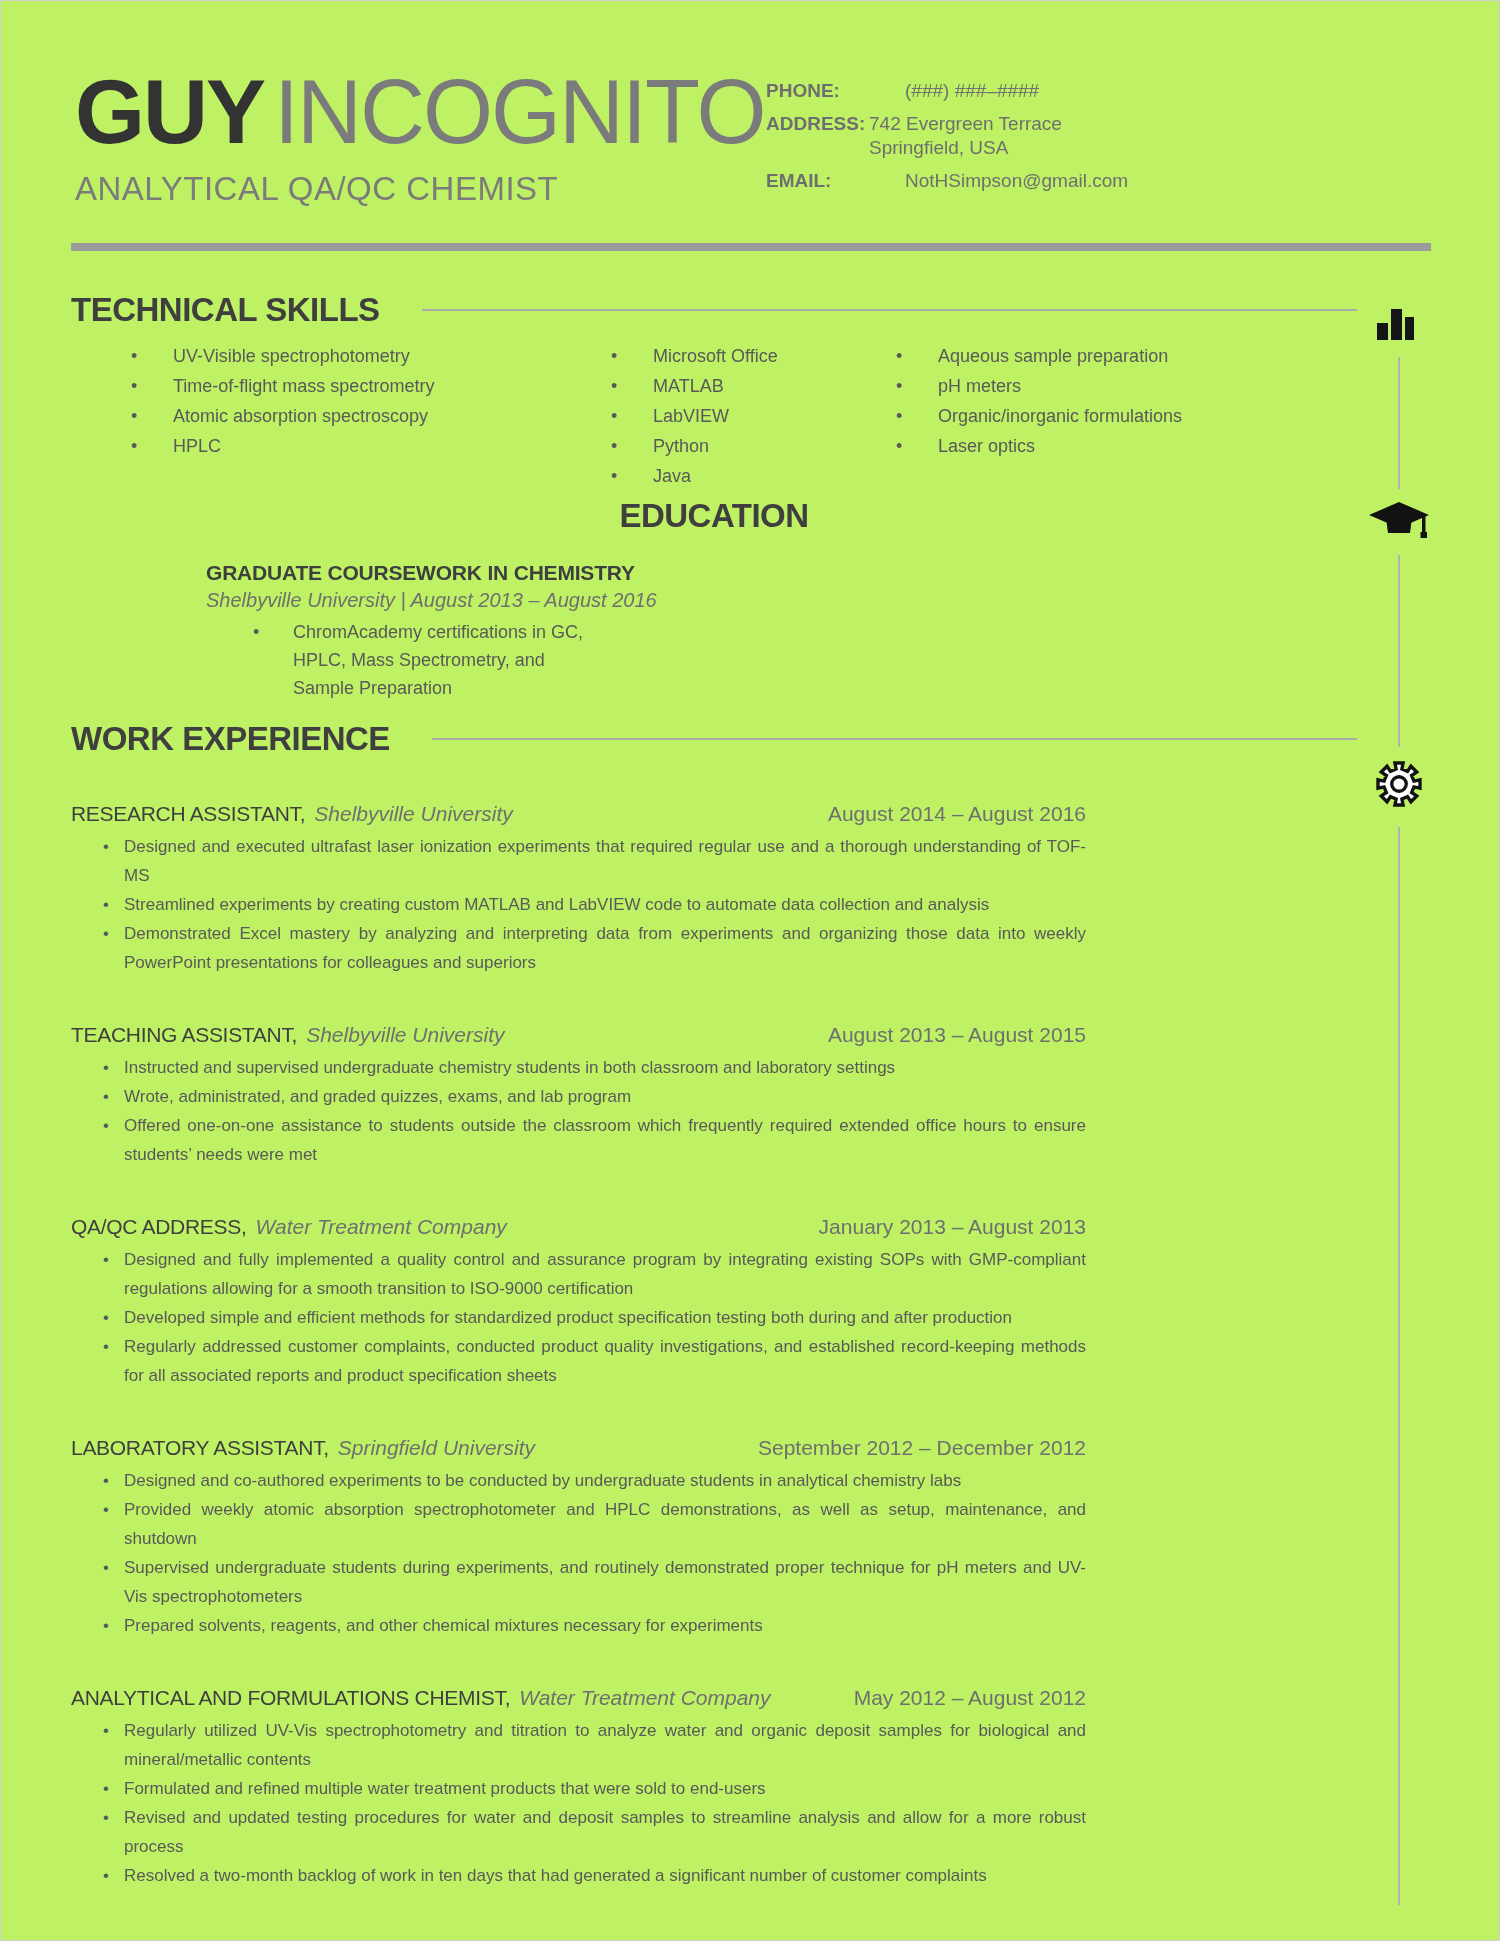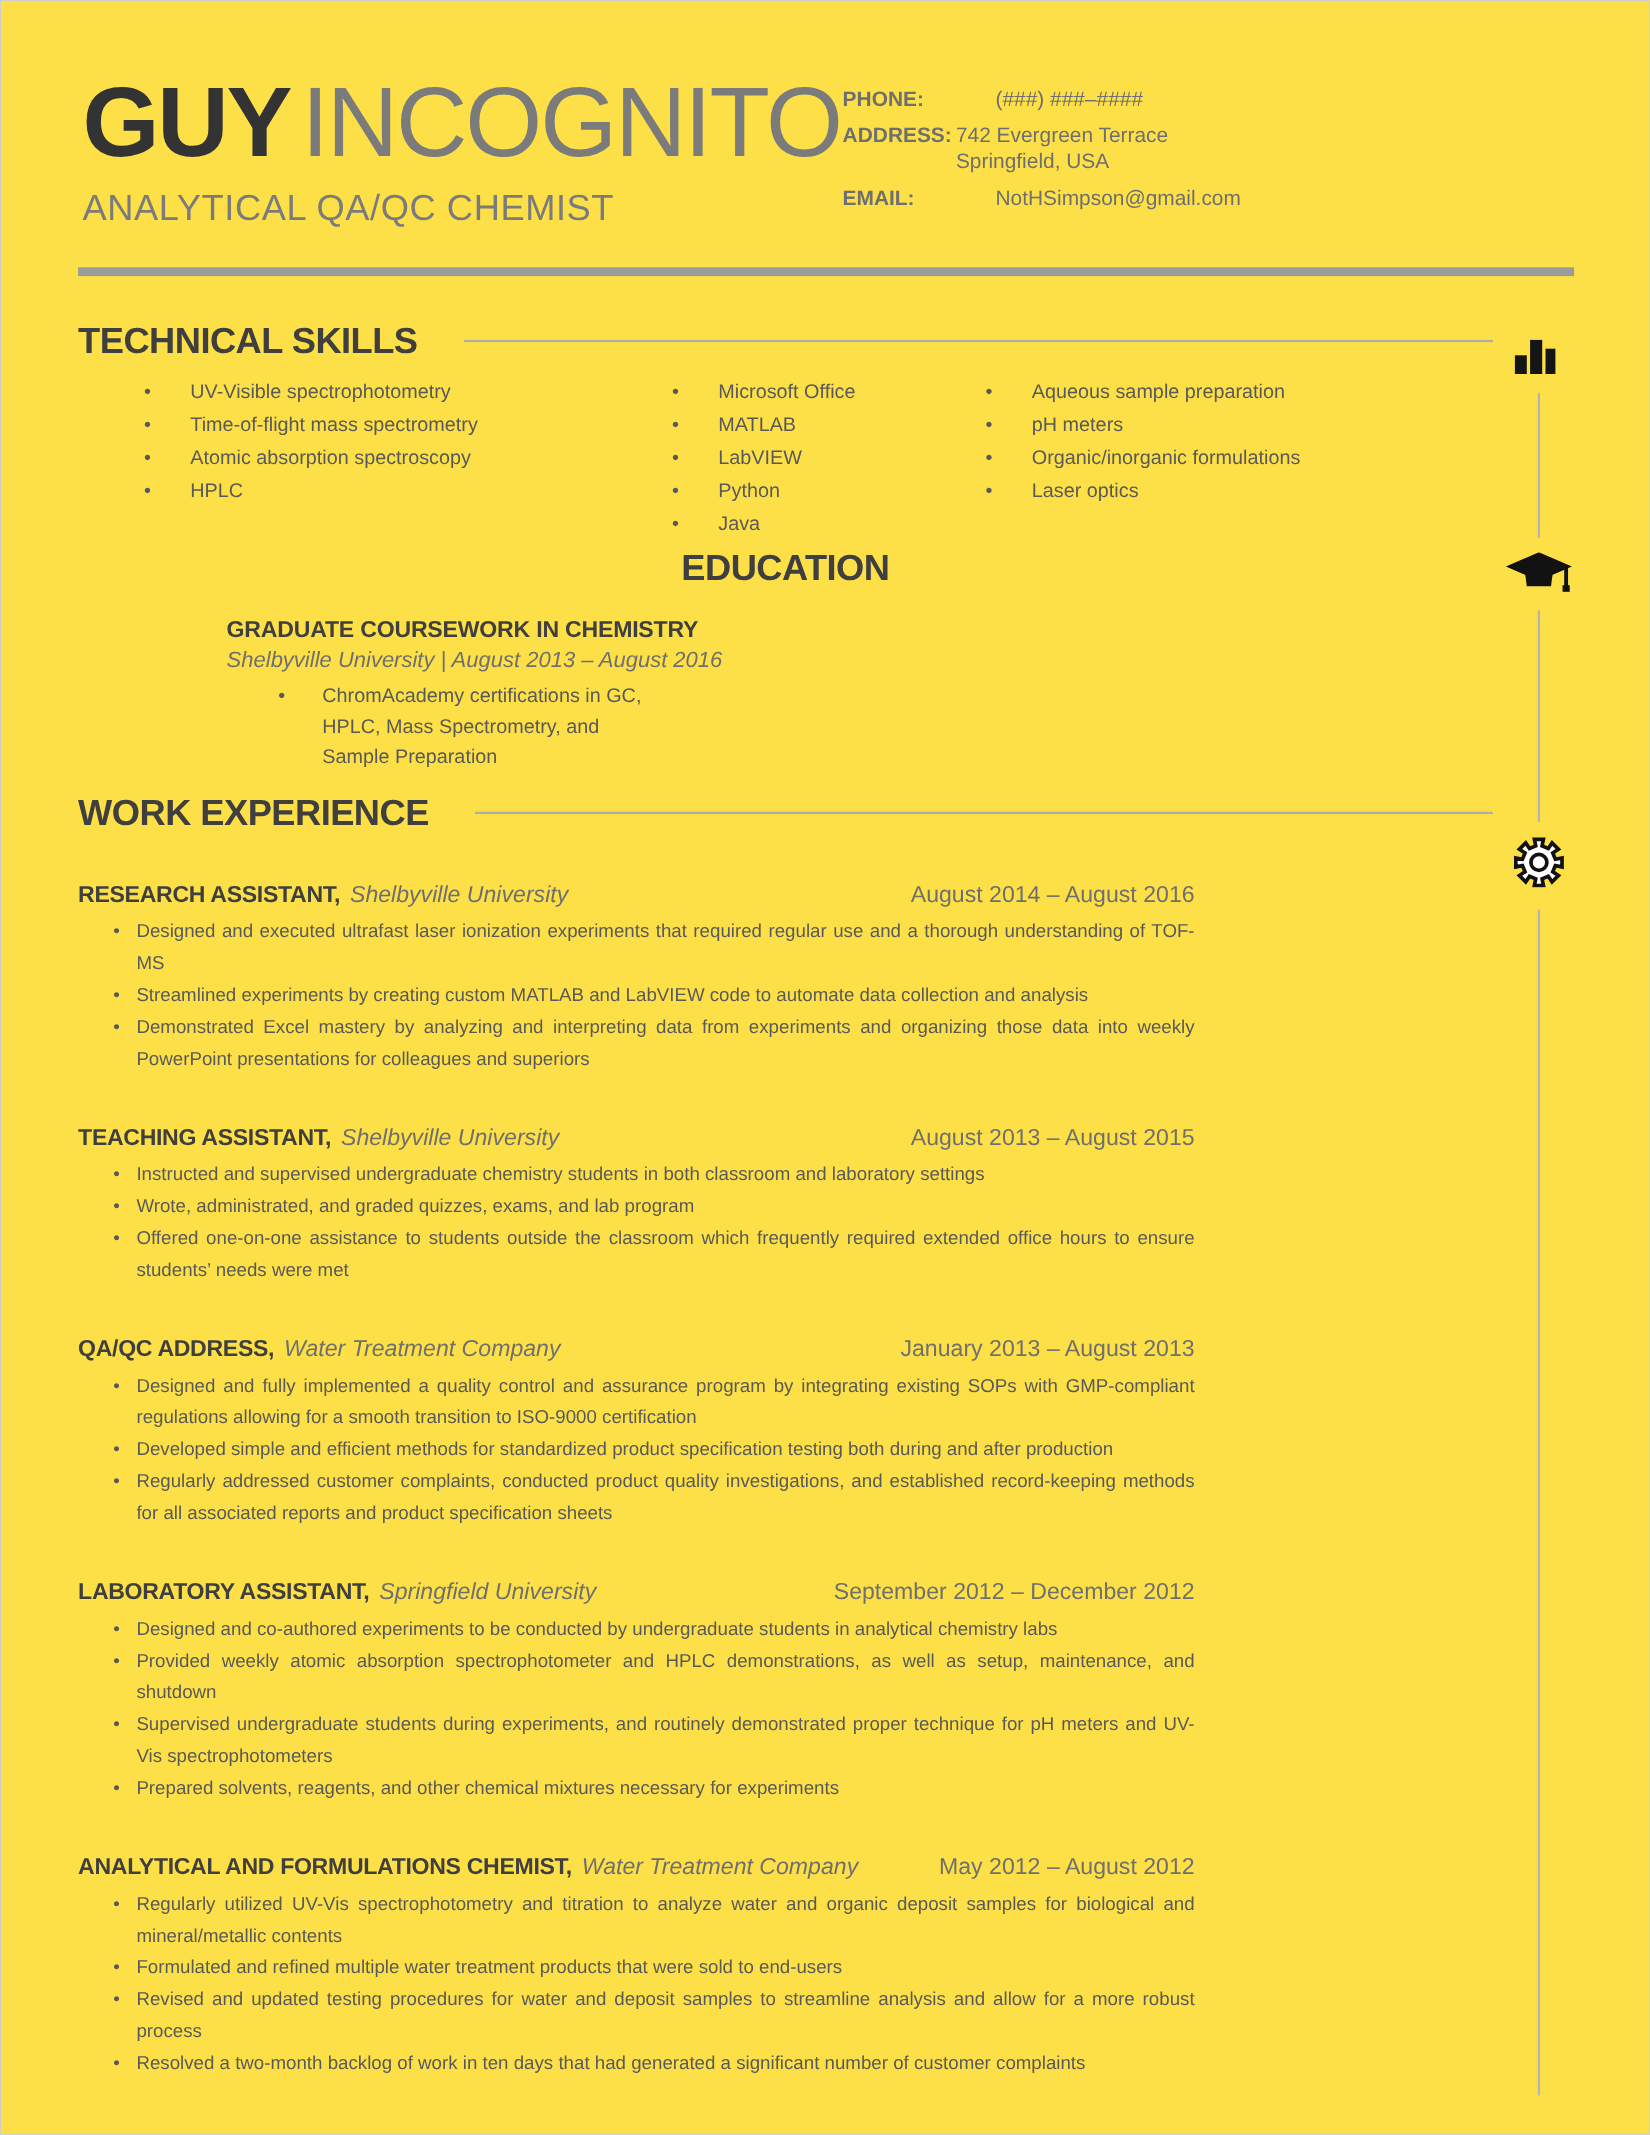--- a/index.html
+++ b/index.html
@@ -1,20 +1,20 @@
 <!DOCTYPE html>
 <html><head>
 <meta charset="utf-8">
 <style>
   html,body { margin:0; padding:0; background:#f2f2f2; }
   .page {
     position:relative;
     width:1500px; height:1941px;
     margin:0 auto;
-    background:#fde047;
+    background:#bef264;
     border:1px solid #cfcfcf;
     box-sizing:border-box;
     font-family:"Liberation Sans","DejaVu Sans",sans-serif;
     overflow:hidden;
   }
 
   
   .header { position:relative; margin:70px 70px 0 74px; height:172px; }
   .name { font-size:90px; line-height:0.92; letter-spacing:-2px; white-space:nowrap; }
   .name .first { font-weight:bold; color:var(--ink,#333333); }
@@ -59,21 +59,21 @@
   .edu-col h3 { margin:0; font-size:21px; letter-spacing:-0.2px; color:var(--heading_text,#464646); white-space:nowrap; }
   .edu-meta { font-style:italic; font-size:20px; color:var(--muted_text,#6f6f6f); margin-top:4px; margin-bottom:6px; white-space:nowrap; }
   .edu-col ul.blist { margin-left:47px; }
   .edu-col ul.blist li { padding-left:40px; font-size:18px; line-height:28px; }
   .edu-col2 ul.blist { margin-left:57px; }
 
   
   .jobs { margin:44px 0 0 70px; width:1015px; }
   .job { margin-bottom:46px; }
   .job-head { display:flex; align-items:baseline; margin-bottom:6px; }
-  .job-head .role { font-weight:bold; font-size:21px; letter-spacing:-0.3px; color:var(--heading_text,#464646); white-space:nowrap; }
+  .job-head .role { font-weight:normal; font-size:21px; letter-spacing:-0.3px; color:var(--heading_text,#464646); white-space:nowrap; }
   .job-head .company { font-style:italic; font-size:21px; color:var(--muted_text,#6f6f6f); margin-left:9px; white-space:nowrap; }
   .job-head .dates { margin-left:auto; font-size:21px; color:var(--muted_text,#6f6f6f); white-space:nowrap; }
   .job ul.blist { margin-left:32px; }
   .job ul.blist li { padding-left:21px; font-size:17px; line-height:29px; text-align:justify; }
 
   
   .rail-icon { position:absolute; }
   .icon-bars { left:1376px; top:305px; }
   .icon-cap  { left:1366px; top:501px; }
   .icon-gear { left:1375px; top:760px; }

